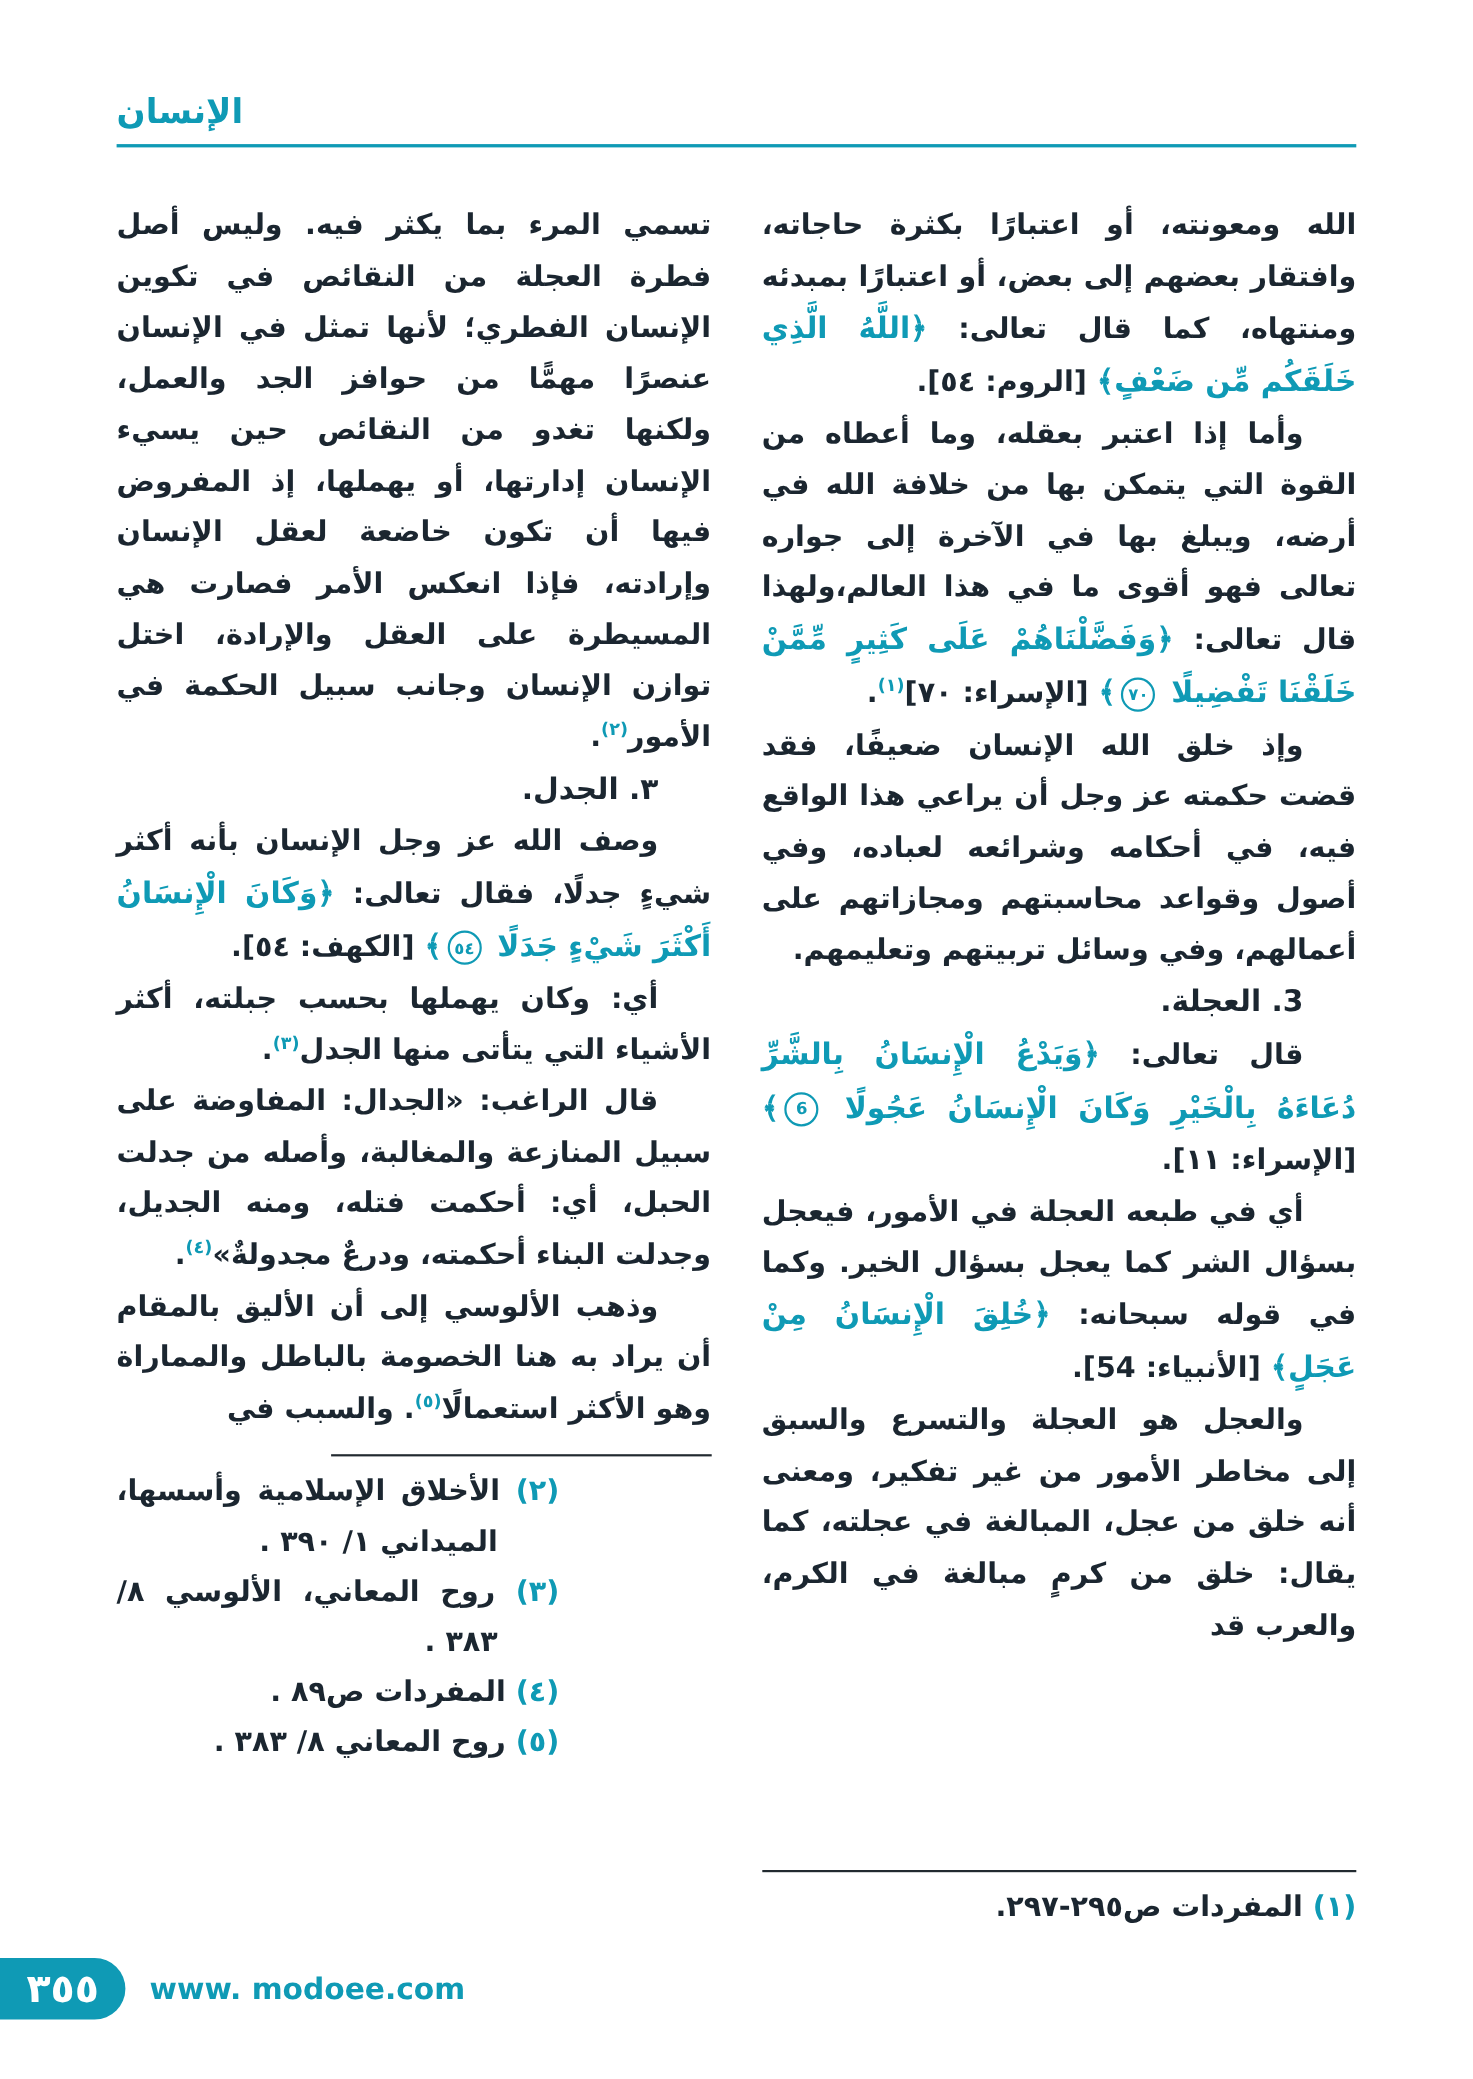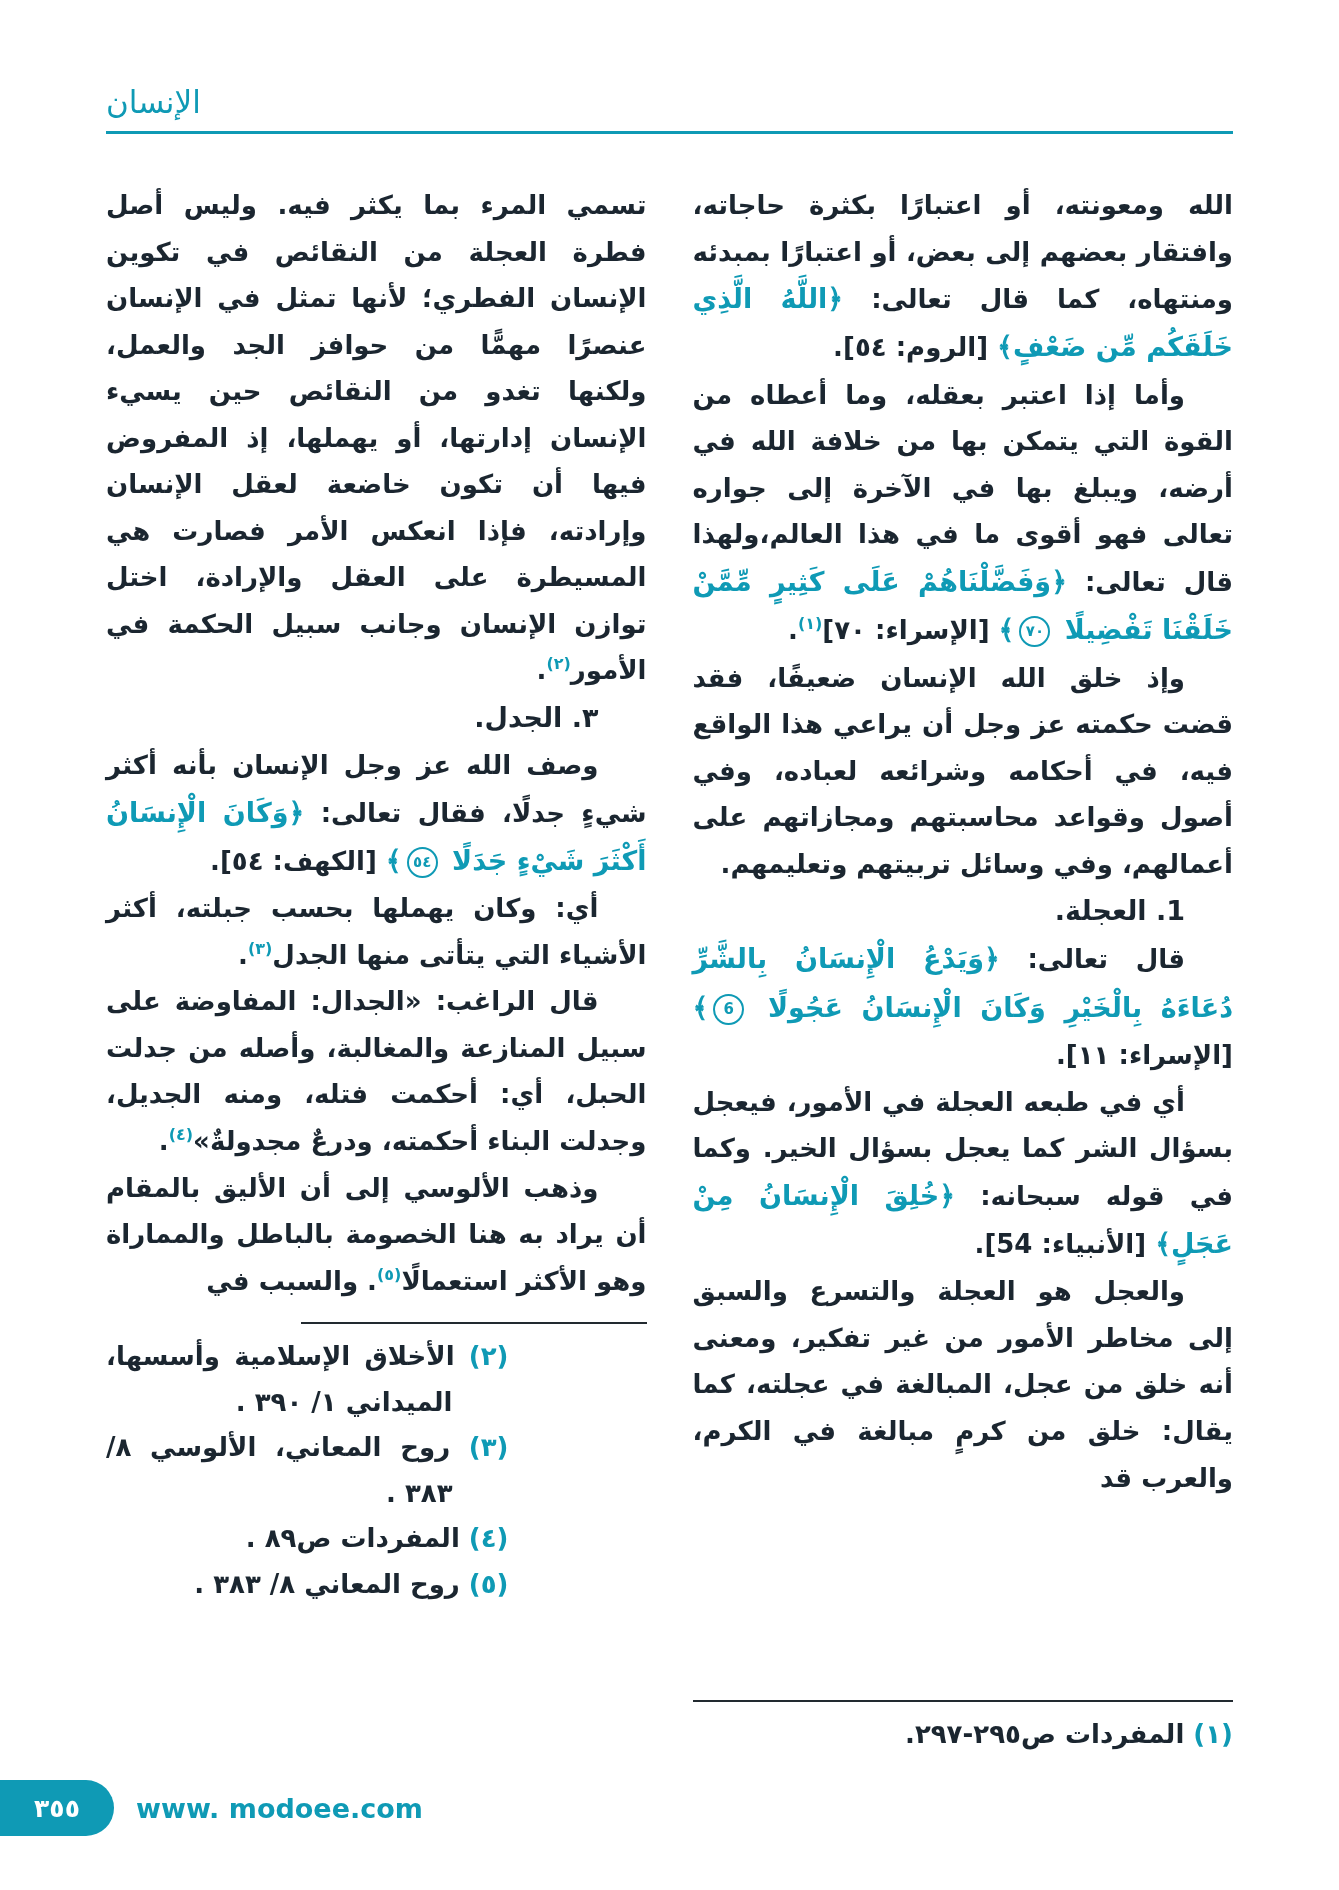--- a/index.html
+++ b/index.html
@@ -23,21 +23,21 @@
   .page-header{
     position:absolute;
     top:84px; left:106px; right:106px;
     border-bottom:3px solid var(--accent);
     padding-bottom:10px;
   }
   .page-title{
     margin:0;
     color:var(--accent);
     font-size:31px;
-    font-weight:400;
+    font-weight:700;
     text-align:left;
     line-height:1.2;
   }
   
   .content{
     position:absolute;
     top:182px; left:106px; right:106px;
     display:flex;
     flex-direction:row; 
     gap:46px;
@@ -121,21 +121,21 @@
   .page-number-pill{
     position:absolute;
     left:0; top:0;
     width:114px; height:56px;
     background:var(--accent);
     border-radius:0 30px 30px 0;
     display:flex;
     align-items:center;
     justify-content:center;
     color:#ffffff;
-    font-size:25px;
+    font-size:36px;
     font-weight:700;
   }
   .website{
     position:absolute;
     left:136px; top:0;
     height:56px;
     display:flex;
     align-items:center;
     color:var(--accent);
     font-size:27px;
@@ -152,21 +152,21 @@
     <h1 class="page-title">الإنسان</h1>
   </header>
 
   <main class="content">
 
     <section class="column column-right">
       <div class="col-body">
           <p class="para"><span class="seg seg-n">الله ومعونته، أو اعتبارًا بكثرة حاجاته، وافتقار بعضهم إلى بعض، أو اعتبارًا بمبدئه ومنتهاه، كما قال تعالى: </span><span class="seg seg-q">﴿اللَّهُ الَّذِي خَلَقَكُم مِّن ضَعْفٍ﴾</span><span class="seg seg-n"> [الروم: ٥٤].</span></p>
           <p class="para indent"><span class="seg seg-n">وأما إذا اعتبر بعقله، وما أعطاه من القوة التي يتمكن بها من خلافة الله في أرضه، ويبلغ بها في الآخرة إلى جواره تعالى فهو أقوى ما في هذا العالم،ولهذا قال تعالى: </span><span class="seg seg-q">﴿وَفَضَّلْنَاهُمْ عَلَى كَثِيرٍ مِّمَّنْ خَلَقْنَا تَفْضِيلًا </span><span class="seg seg-ayah">٧٠</span><span class="seg seg-q">﴾</span><span class="seg seg-n"> [الإسراء: ٧٠]</span><span class="seg seg-sup">(١)</span><span class="seg seg-n">.</span></p>
           <p class="para indent"><span class="seg seg-n">وإذ خلق الله الإنسان ضعيفًا، فقد قضت حكمته عز وجل أن يراعي هذا الواقع فيه، في أحكامه وشرائعه لعباده، وفي أصول وقواعد محاسبتهم ومجازاتهم على أعمالهم، وفي وسائل تربيتهم وتعليمهم.</span></p>
-          <p class="para heading indent"><span class="seg seg-n">1. العجلة.</span></p>
+          <p class="para heading indent"><span class="seg seg-n">3. العجلة.</span></p>
           <p class="para indent"><span class="seg seg-n">قال تعالى: </span><span class="seg seg-q">﴿وَيَدْعُ الْإِنسَانُ بِالشَّرِّ دُعَاءَهُ بِالْخَيْرِ وَكَانَ الْإِنسَانُ عَجُولًا </span><span class="seg seg-ayah">6</span><span class="seg seg-q">﴾</span><span class="seg seg-n"> [الإسراء: ١١].</span></p>
           <p class="para indent"><span class="seg seg-n">أي في طبعه العجلة في الأمور، فيعجل بسؤال الشر كما يعجل بسؤال الخير. وكما في قوله سبحانه: </span><span class="seg seg-q">﴿خُلِقَ الْإِنسَانُ مِنْ عَجَلٍ﴾</span><span class="seg seg-n"> [الأنبياء: 54].</span></p>
           <p class="para indent"><span class="seg seg-n">والعجل هو العجلة والتسرع والسبق إلى مخاطر الأمور من غير تفكير، ومعنى أنه خلق من عجل، المبالغة في عجلته، كما يقال: خلق من كرمٍ مبالغة في الكرم، والعرب قد</span></p>
         </div>
       <div class="footnotes footnotes-right">
         <div class="fn-sep fn-sep-full"></div>
         <div class="fn-list">
             <div class="footnote"><span class="fn-num">(١)</span><span>&nbsp;المفردات ص٢٩٥-٢٩٧.</span></div>
           </div>
       </div>

